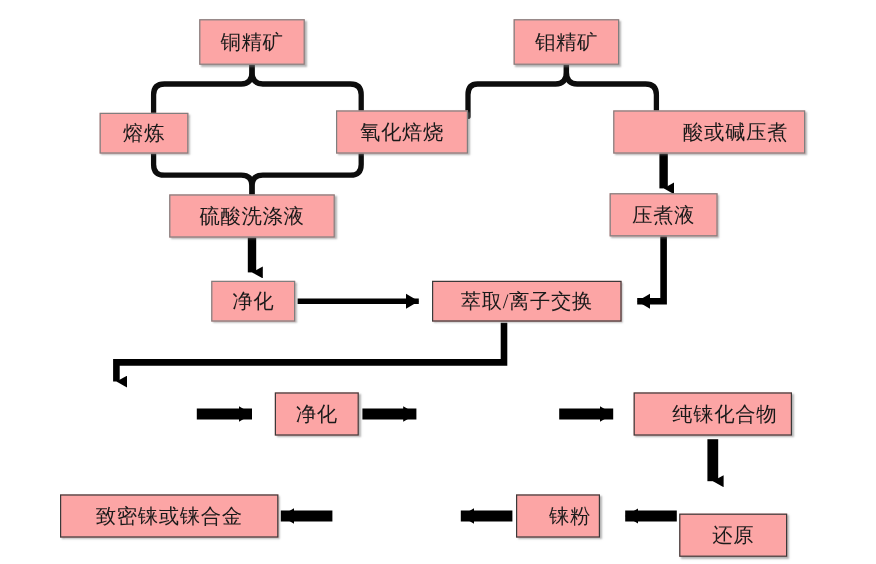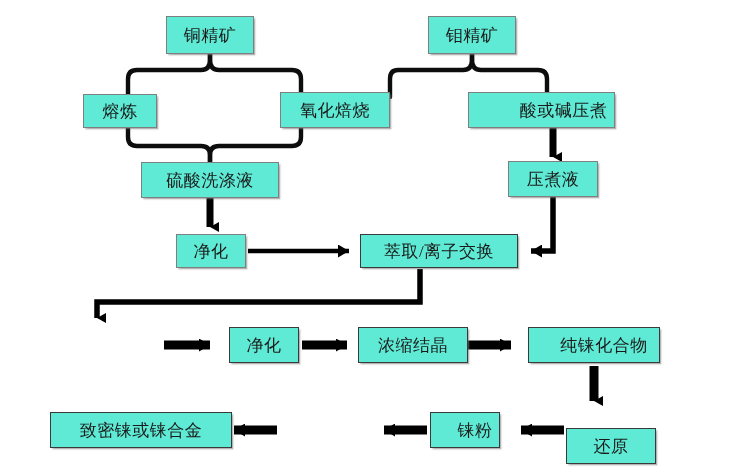--- a/index.html
+++ b/index.html
@@ -11,21 +11,21 @@
     position: relative;
     width: 730px;
     height: 470px;
     background: #ffffff;
     font-family: "Liberation Serif", "DejaVu Serif", serif;
     overflow: hidden;
   }
   .node {
     position: absolute;
     box-sizing: border-box;
-    background: #5eead4;
+    background: #fca5a5;
     border: 1px solid #7f7f7f;
     box-shadow: 1.5px 1.5px 1.5px rgba(120,120,120,0.55);
     display: flex;
     align-items: center;
     justify-content: center;
     color: #1a1a1a;
     font-size: 17px;
     line-height: 1;
     letter-spacing: 0.5px;
     white-space: nowrap;
@@ -122,34 +122,33 @@
   </svg>
 
   <div class="node" style="left:166px; top:16px; width:88px; height:38px;">铜精矿</div>
 
   <div class="node" style="left:428px; top:16px; width:88px; height:38px;">钼精矿</div>
 
   <div class="node" style="left:83px; top:94px; width:74px; height:34px;">熔炼</div>
 
   <div class="node" style="left:280px; top:92px; width:110px; height:36px;">氧化焙烧</div>
 
-  <div class="node" style="left:468px; top:92px; width:147px; height:36px;padding-left:44px;">酸或碱压煮</div>
+  <div class="node" style="left:511px; top:92px; width:160px; height:36px;padding-left:44px;">酸或碱压煮</div>
 
   <div class="node" style="left:141px; top:162px; width:138px; height:36px;">硫酸洗涤液</div>
 
   <div class="node" style="left:508px; top:161px; width:90px; height:36px;">压煮液</div>
 
   <div class="node" style="left:176px; top:234px; width:70px; height:34px;">净化</div>
 
   <div class="node dark" style="left:360px; top:234px; width:158px; height:34px;">萃取/离子交换</div>
 
 
   <div class="node dark" style="left:229px; top:327px; width:70px; height:36px;">净化</div>
 
-  <div class="node dark" style="left:358px; top:327px; width:110px; height:36px;">浓缩结晶</div>
 
   <div class="node dark" style="left:528px; top:327px; width:132px; height:36px;padding-left:20px;">纯铼化合物</div>
 
   <div class="node dark" style="left:566px; top:428px; width:90px; height:36px;">还原</div>
 
   <div class="node dark" style="left:430px; top:412px; width:70px; height:36px;padding-left:20px;">铼粉</div>
 
 
   <div class="node dark" style="left:50px; top:412px; width:182px; height:36px;">致密铼或铼合金</div>
 

